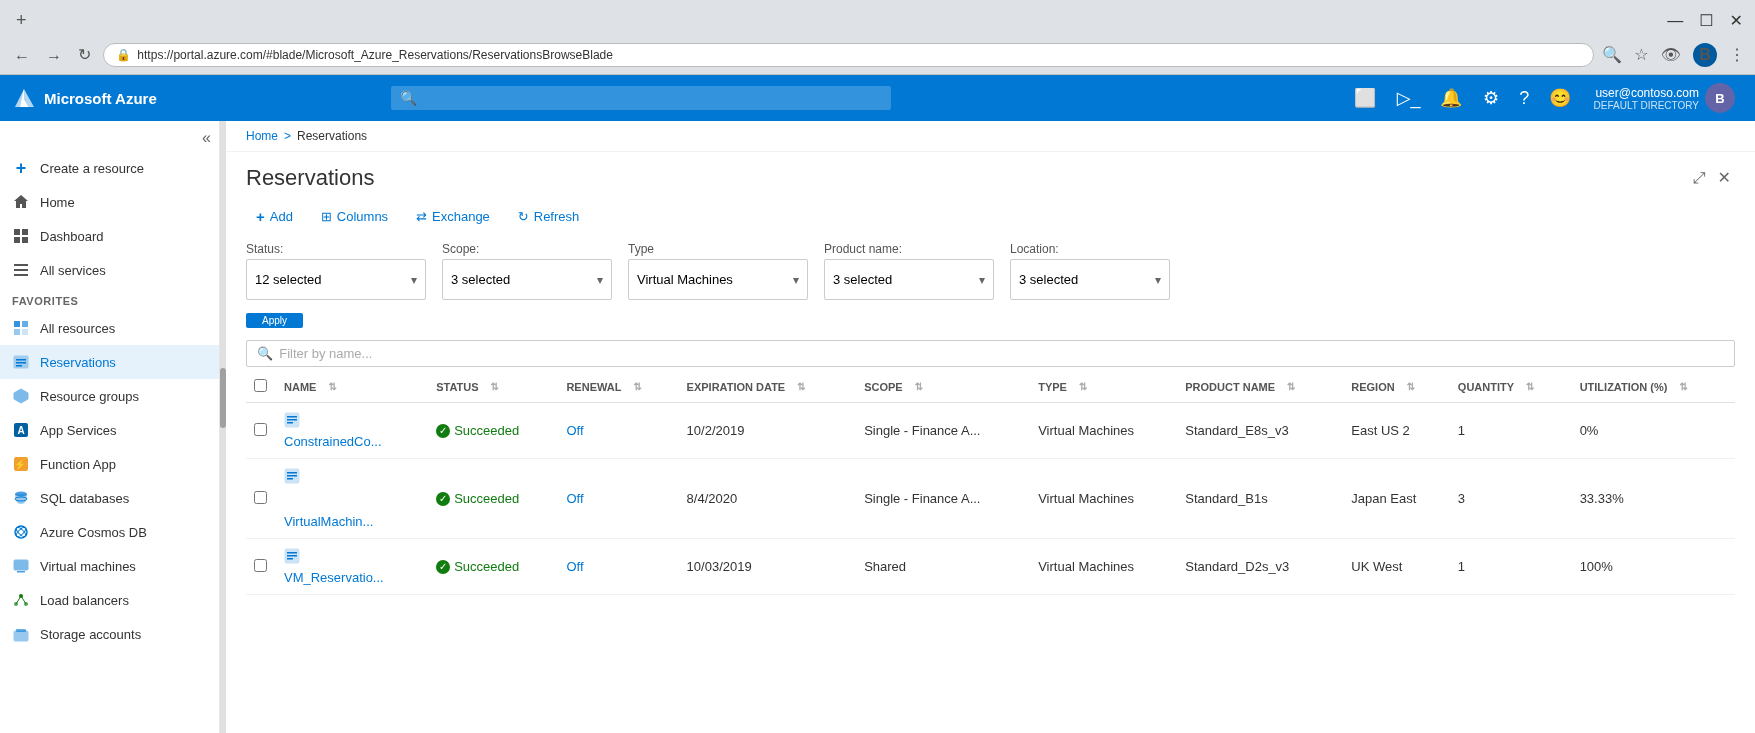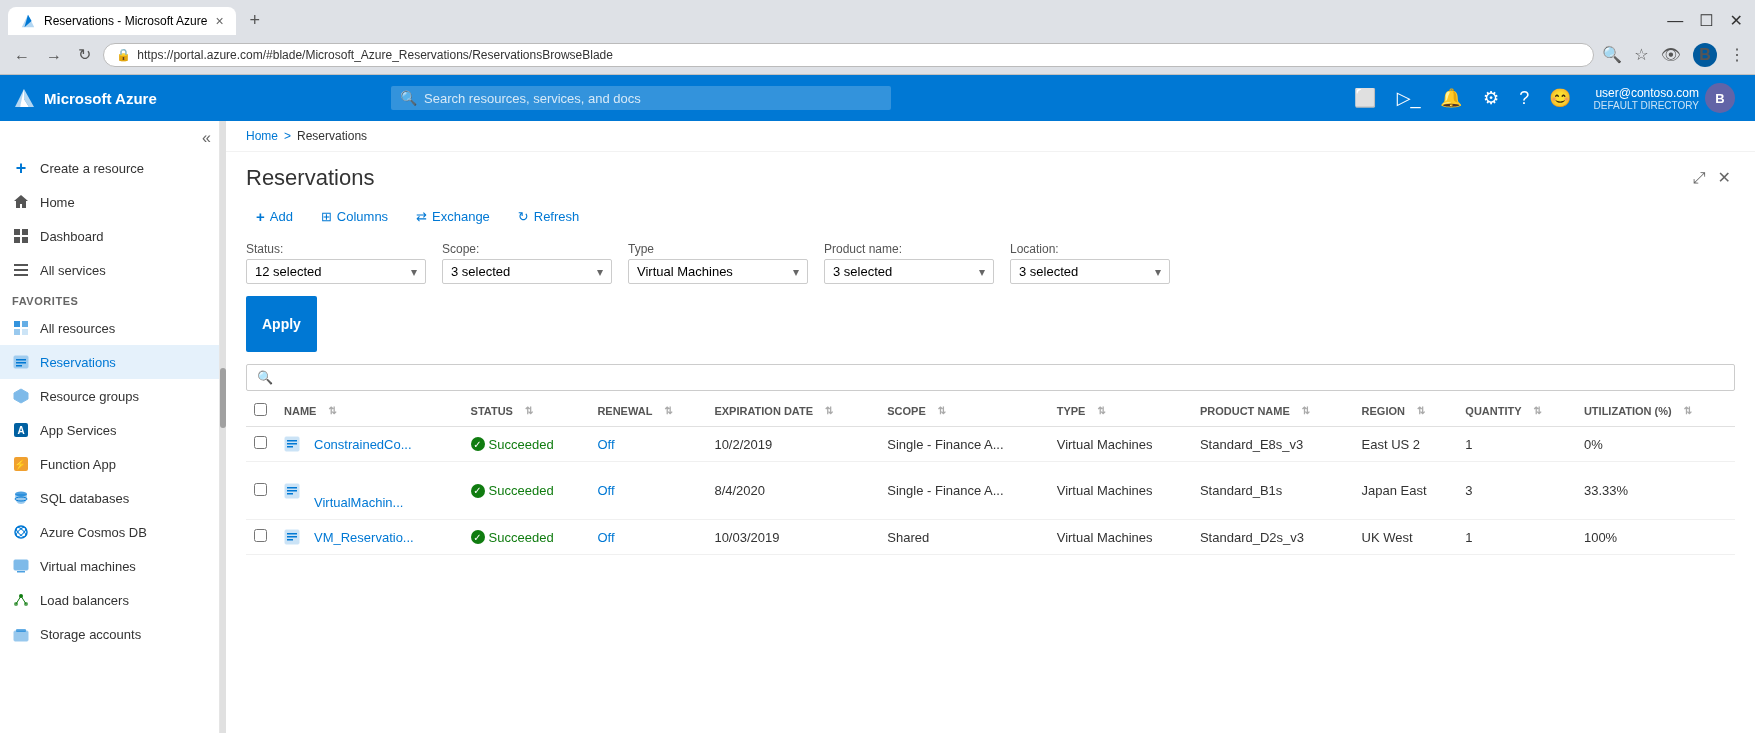--- a/index.html
+++ b/index.html
@@ -66,68 +66,59 @@
     .page-header-btn { background: none; border: none; cursor: pointer; padding: 4px; color: #666; font-size: 16px; }
 
     
     .toolbar { display: flex; align-items: center; padding: 4px 20px; gap: 8px; }
     .toolbar-btn { display: flex; align-items: center; gap: 5px; padding: 5px 10px; background: none; border: none; cursor: pointer; font-size: 13px; color: #0078d4; border-radius: 2px; }
 
     
     .filters-row { display: flex; align-items: flex-end; padding: 8px 20px; gap: 16px; flex-wrap: wrap; }
     .filter-group { display: flex; flex-direction: column; gap: 3px; }
     .filter-label { font-size: 12px; color: #555; }
-    .filter-select { display: flex; align-items: center; border: 1px solid #ccc; border-radius: 2px; background: #fff; padding: 4px 8px; gap: 4px; cursor: pointer; min-width: 150px; font-size: 13px; }
+    .filter-select { display: flex; align-items: center; border: 1px solid #ccc; border-radius: 2px; background: #fff; padding: 12px 8px; gap: 4px; cursor: pointer; min-width: 150px; font-size: 13px; }
     .filter-select .value { flex: 1; }
     .filter-select .chevron { color: #666; font-size: 12px; }
-    .apply-btn { background: #0078d4; color: white; border: none; border-radius: 2px; padding: 20px 16px; cursor: pointer; font-size: 14px; align-self: flex-end; font-weight: bold; }
+    .apply-btn { background: #0078d4; color: white; border: none; border-radius: 2px; padding: 2px 16px; cursor: pointer; font-size: 10px; align-self: flex-end; }
 
     
     .filter-bar { padding: 4px 20px; }
     .filter-input { width: 100%; border: 1px solid #ccc; border-radius: 2px; padding: 5px 10px; font-size: 13px; display: flex; align-items: center; gap: 6px; }
     .filter-input input { border: none; outline: none; width: 100%; font-size: 13px; color: #333; }
     .filter-input input::placeholder { color: #aaa; }
 
     
     .table-container { flex: 1; overflow-y: auto; padding: 0 20px; }
     table { width: 100%; border-collapse: collapse; }
     thead th { padding: 8px 8px; text-align: left; font-size: 11px; font-weight: 600; color: #555; border-bottom: 1px solid #e0e0e0; white-space: nowrap; cursor: pointer; }
     .th-inner { display: flex; align-items: center; gap: 12px; }
     .sort-icon { font-size: 10px; color: #aaa; }
     tbody tr { border-bottom: 1px solid #f0f0f0; }
     tbody td { padding: 9px 8px; font-size: 13px; color: #333; }
     .status-succeeded { display: flex; align-items: center; gap: 4px; color: #107c10; }
     .status-dot { width: 14px; height: 14px; border-radius: 50%; background: #107c10; display: flex; align-items: center; justify-content: center; color: white; font-size: 10px; flex-shrink: 0; }
     .renewal-off { color: #0078d4; cursor: pointer; }
     .checkbox-cell { width: 30px; }
     .row-checkbox { cursor: pointer; }
-    .name-cell { display: flex; align-items: center; gap: 14px; }
+    .name-cell { display: flex; align-items: flex-start; gap: 6px; flex-direction: column; }
 
     
     .sidebar::-webkit-scrollbar { width: 6px; }
     .sidebar::-webkit-scrollbar-thumb { background: #c0c0c0; border-radius: 3px; }
     .table-container::-webkit-scrollbar { width: 6px; }
     .table-container::-webkit-scrollbar-thumb { background: #c0c0c0; border-radius: 3px; }
     .scroll-indicator { width: 6px; background: #e0e0e0; position: relative; }
     .scroll-thumb { width: 6px; height: 60px; background: #a0a0a0; border-radius: 3px; position: absolute; top: 40%; }
   </style>
 </head>
 <body>
 
 <div class="browser-chrome">
   <div class="browser-titlebar">
-    <div class="browser-tab">
-
-      <svg class="browser-tab-icon" viewBox="0 0 18 18" fill="none">
-        <polygon points="9,2 2,16 16,16" fill="#0078d4" opacity="0.3"></polygon>
-        <polygon points="9,2 5,16 13,9" fill="#0078d4"></polygon>
-      </svg>
-      <span class="browser-tab-title">Reservations - Microsoft Azure</span>
-      <span class="browser-tab-close">×</span>
-    </div>
     <button class="browser-new-tab">+</button>
     <div class="browser-window-controls">
       <span>—</span>
       <span>☐</span>
       <span>✕</span>
     </div>
   </div>
   <div class="browser-navbar">
     <button class="browser-nav-btn">←</button>
     <button class="browser-nav-btn">→</button>
@@ -151,21 +142,20 @@
 <div class="azure-topbar">
   <div class="azure-logo">
     <svg width="24" height="24" viewBox="0 0 24 24">
       <polygon points="12,3 3,21 8,21 12,13 17,21 22,21" fill="white" opacity="0.7"></polygon>
       <polygon points="12,3 8,21 17,21 12,13" fill="white"></polygon>
     </svg>
     <span>Microsoft Azure</span>
   </div>
   <div class="azure-search">
     <span class="azure-search-icon">🔍</span>
-    <input type="text" placeholder="Search resources, services, and docs" style="">
   </div>
   <div class="azure-topbar-icons">
     <button class="azure-topbar-icon">⬜</button>
     <button class="azure-topbar-icon">▷_</button>
     <button class="azure-topbar-icon">🔔</button>
     <button class="azure-topbar-icon">⚙</button>
     <button class="azure-topbar-icon">?</button>
     <button class="azure-topbar-icon">😊</button>
     <div class="azure-user">
       <div class="azure-user-info">
@@ -420,20 +410,21 @@
       </div>
     </div>
 
     <div style="padding: 4px 20px 8px;">
       <button class="apply-btn">Apply</button>
     </div>
 
     <div class="filter-bar">
       <div class="filter-input">
         <span style="color:#aaa;">🔍</span>
+        <input type="text" placeholder="Filter by name..." style="">
       </div>
     </div>
 
     <div class="table-container">
       <table>
         <thead>
           <tr>
             <th class="checkbox-cell">
               <input type="checkbox" style="">
             </th>

